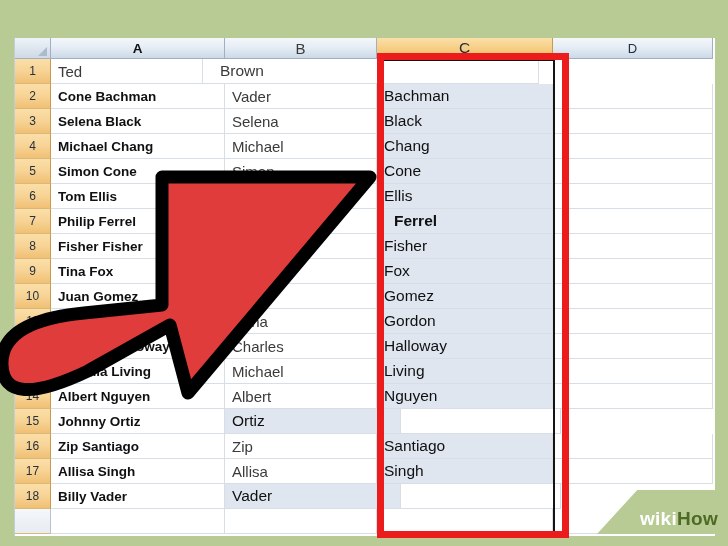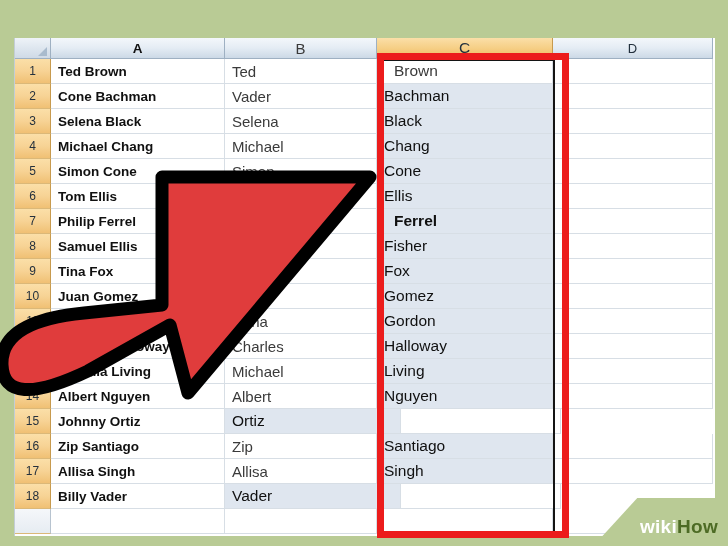--- a/index.html
+++ b/index.html
@@ -107,21 +107,21 @@
   .redrect{
     position:absolute;left:377px;top:53px;width:192px;height:485px;
     border:7px solid #ec1c1c;box-sizing:border-box;pointer-events:none;z-index:40;
   }
 
   
   .arrow{position:absolute;left:-8px;top:165px;width:390px;height:250px;z-index:45;pointer-events:none;}
 
   
   .wm{
-    position:absolute;right:0;bottom:4px;width:168px;height:44px;z-index:60;
+    position:absolute;right:0;bottom:12px;width:168px;height:44px;z-index:60;
     display:flex;align-items:flex-end;justify-content:flex-end;
     padding:0 10px 4px 0;box-sizing:border-box;text-align:center;
   }
   .wm .tri{
     position:absolute;right:0;bottom:0;width:168px;height:44px;
     background:#b9cb95;
     clip-path:polygon(22% 100%,100% 100%,100% 0%,46% 0%);
   }
   .wm .lbl{position:relative;font-size:19px;letter-spacing:.3px;}
   .wm .w1{color:#ffffff;font-weight:bold;}
@@ -154,21 +154,20 @@
       <div class="corner"></div>
       <div class="colhdr cA">A</div>
       <div class="colhdr cB">B</div>
       <div class="colhdr cC sel">C</div>
       <div class="colhdr cD">D</div>
     </div>
 
     <div id="rows">
         <div class="bodyrow">
           <div class="rowhdr">1</div>
-          <div class="cell cA">Ted Brown</div>
           <div class="cell cB">Ted</div>
           <div class="cell cC active">Brown</div>
           <div class="cell cD"></div>
         </div>
         <div class="bodyrow">
           <div class="rowhdr">2</div>
           <div class="cell cA">Cone Bachman</div>
           <div class="cell cB">Vader</div>
           <div class="cell cC">Bachman</div>
           <div class="cell cD"></div>
@@ -203,21 +202,21 @@
         </div>
         <div class="bodyrow">
           <div class="rowhdr">7</div>
           <div class="cell cA">Philip Ferrel</div>
           <div class="cell cB">Philip</div>
           <div class="cell cC ferrel">Ferrel</div>
           <div class="cell cD"></div>
         </div>
         <div class="bodyrow">
           <div class="rowhdr">8</div>
-          <div class="cell cA">Samuel Ellis</div>
+          <div class="cell cA">Fisher Fisher</div>
           <div class="cell cB">Samuel</div>
           <div class="cell cC">Fisher</div>
           <div class="cell cD"></div>
         </div>
         <div class="bodyrow">
           <div class="rowhdr">9</div>
           <div class="cell cA">Tina Fox</div>
           <div class="cell cB">Tina</div>
           <div class="cell cC">Fox</div>
           <div class="cell cD"></div>

